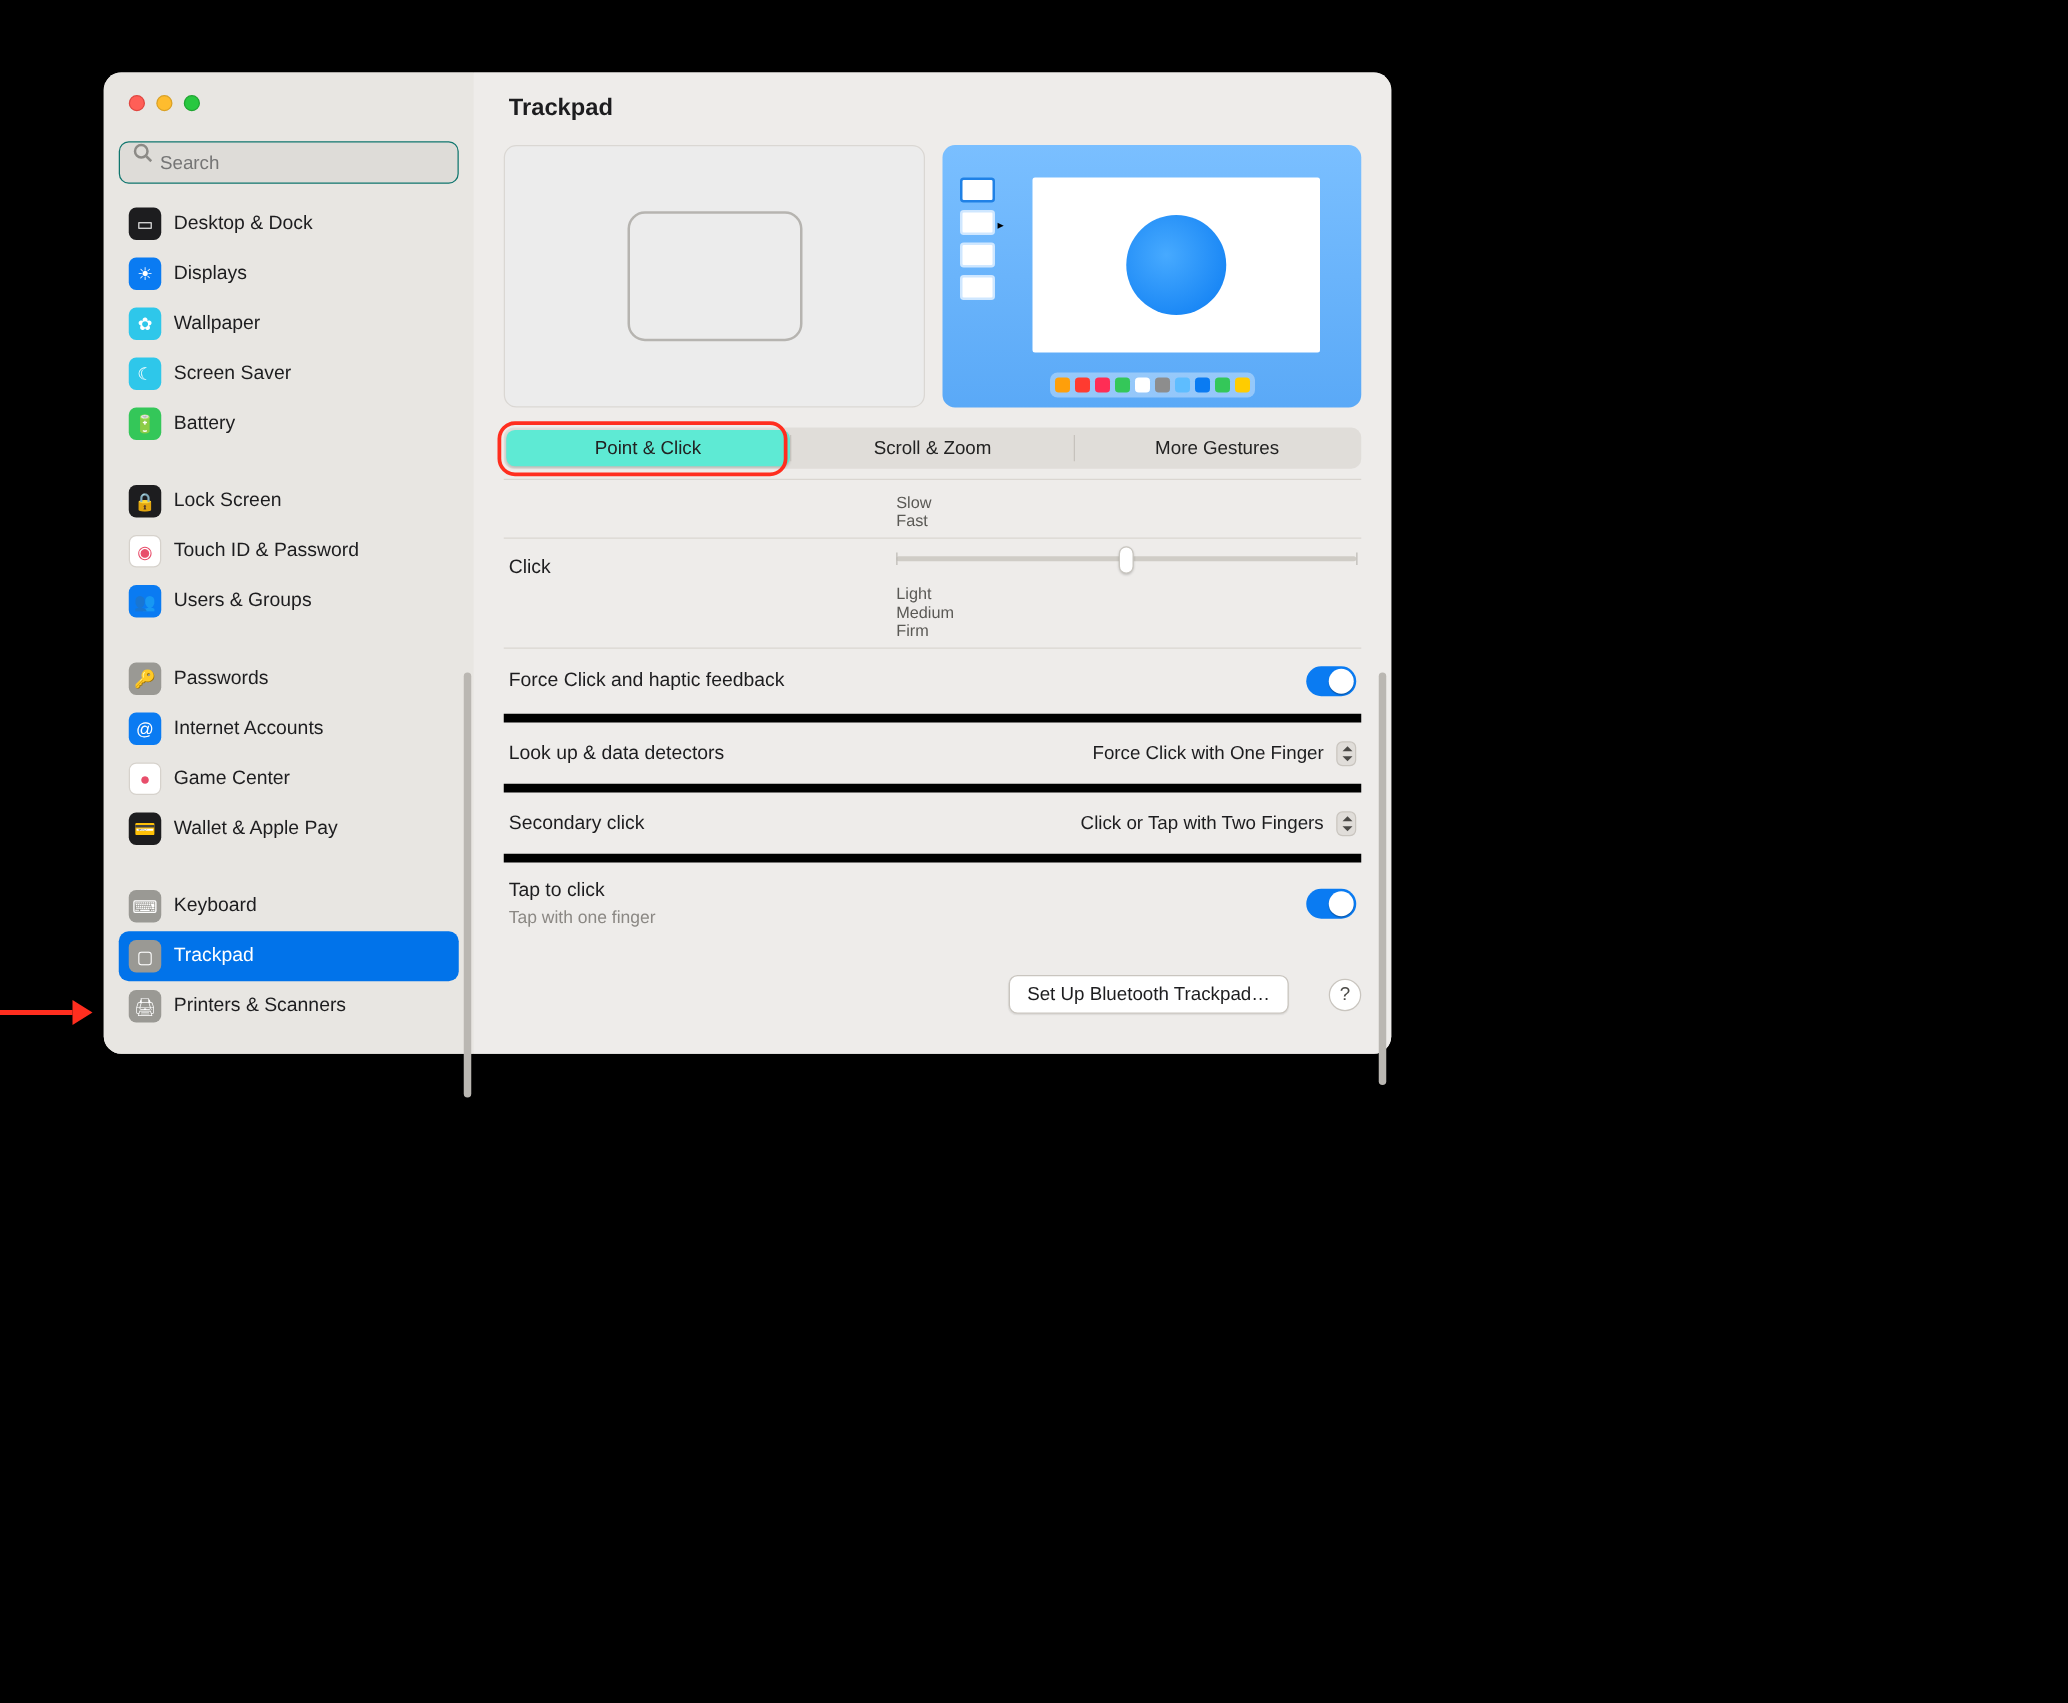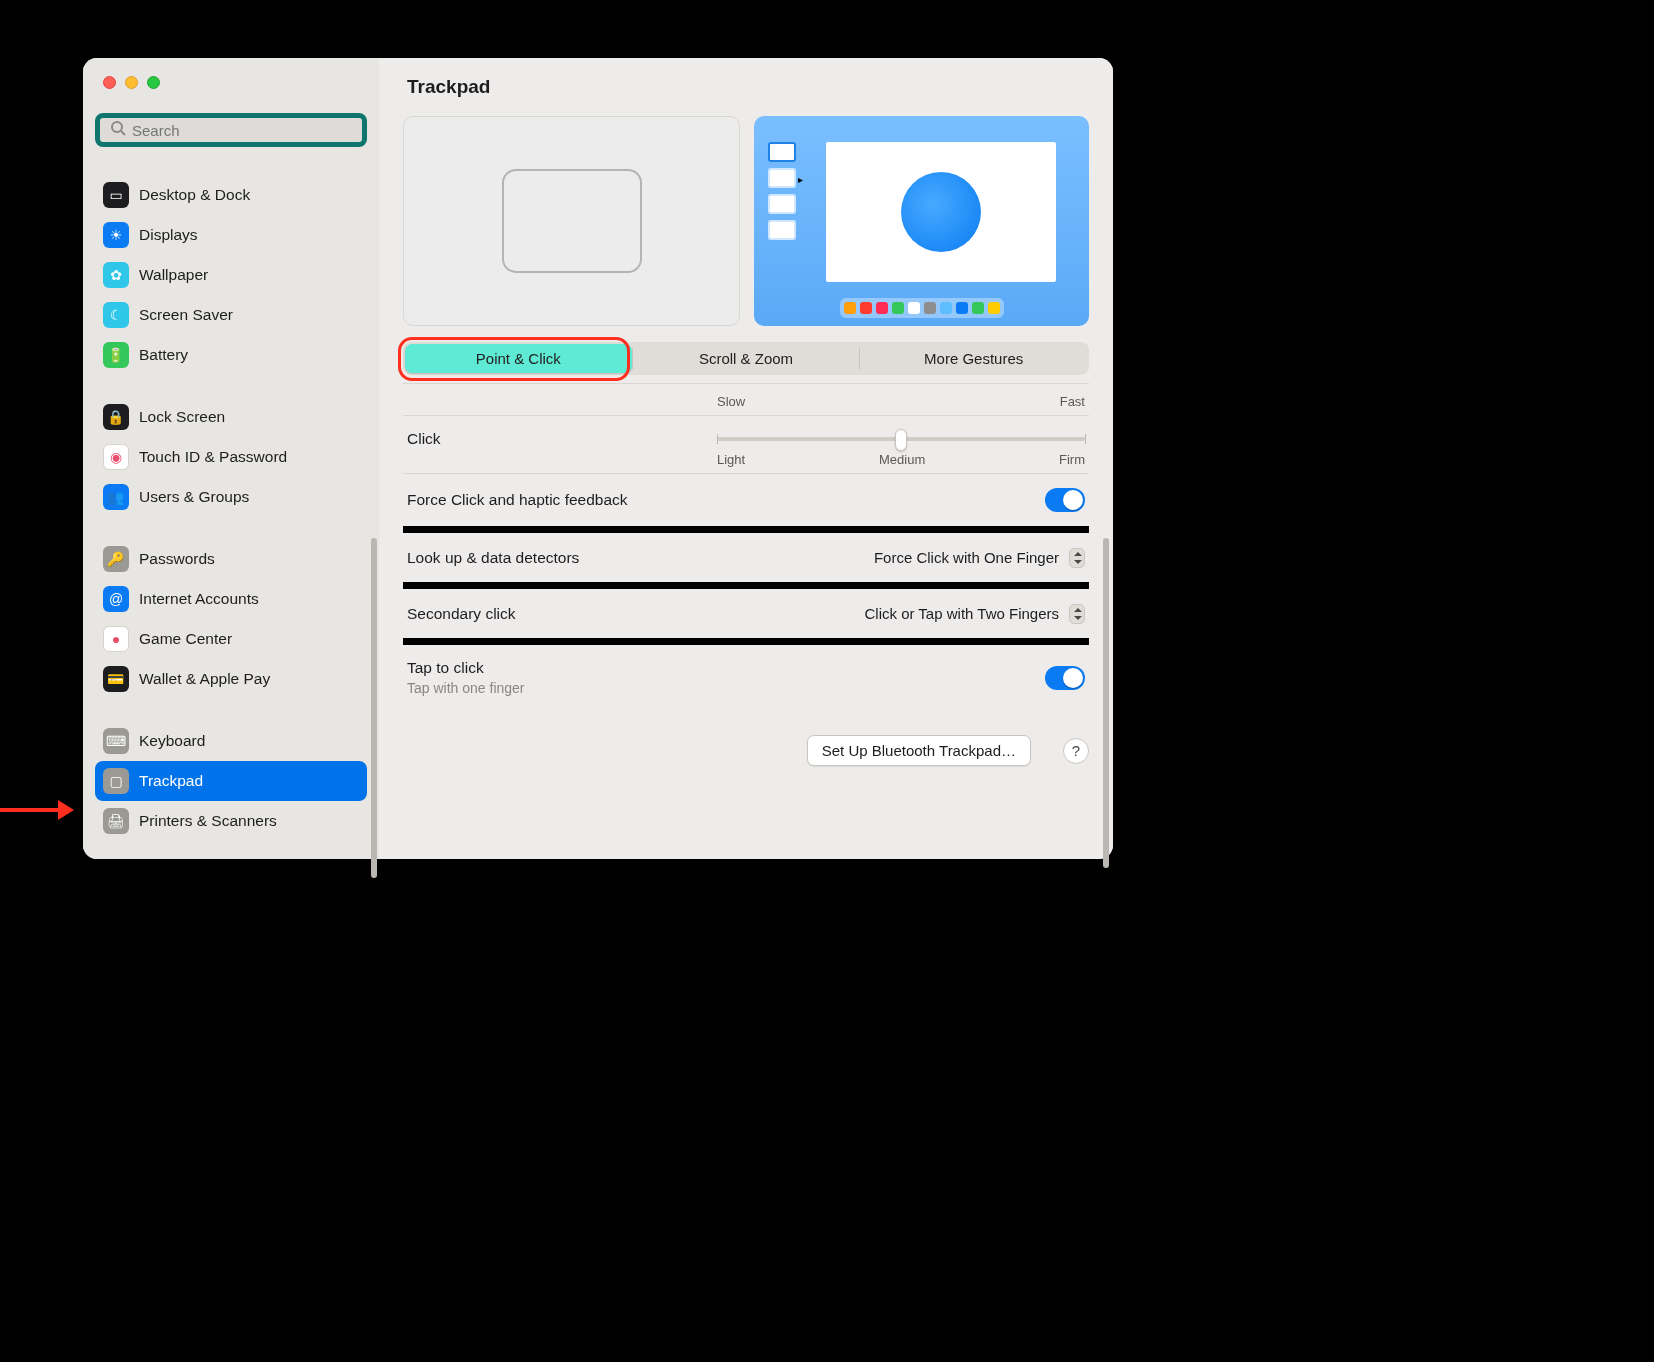--- a/index.html
+++ b/index.html
@@ -30,27 +30,27 @@
     padding: 18px 12px 18px 12px;
     position: relative;
   }
   .traffic { display: flex; gap: 9px; margin-left: 8px; }
   .dot { width: 13px; height: 13px; border-radius: 50%; }
   .dot.red { background: #ff5f57; border:1px solid #e04640; }
   .dot.yellow { background: #febc2e; border:1px solid #d9a126; }
   .dot.green { background: #28c840; border:1px solid #20a532; }
   .search {
     margin-top: 24px;
-    margin-bottom: 28px;
+    margin-bottom: 12px;
     height: 34px;
     background: #dedcd8;
-    border: 5px solid #0f766e;
+    border: 1px solid #0f766e;
     border-radius: 8px;
     padding: 0 10px;
-    display: flex; align-items: center; gap: 6px;
+    display: flex; gap: 6px;
   }
   .search svg { width: 16px; height: 16px; flex: 0 0 auto; }
   .search input {
     flex: 1; border: 0; background: transparent; outline: none;
     font-size: 15px; color: #8c8a86;
   }
   .sidebar-list { display: flex; flex-direction: column; }
   .sidebar-item {
     display: flex; align-items: center; gap: 10px;
     padding: 5px 8px; border-radius: 8px; cursor: pointer;
@@ -130,25 +130,25 @@
   .tab-sep { width:1px; background:#c6c2bd; margin:4px 0; }
   .tab-highlight {
     border:3px solid #ff2e1f; border-radius:14px; position:absolute;
   }
 
   .settings {
     margin-top:8px; background:#eeecea;
   }
   .slider-block { padding: 10px 4px 6px 4px; border-bottom:1px solid #dad6d1; }
   .slider-labels-top, .slider-labels-bottom {
-    display:flex; font-size:13px; color:#5a5955;
+    display:flex; font-size:13px; color:#5a5955;flex-direction:column;
   }
   .slider-labels-top { margin-left:310px; justify-content:space-between; }
   .slider-labels-bottom { margin-left:310px; justify-content:space-between; margin-top:4px;}
-  .slider-row { display:flex; align-items:center; margin-top:4px; }
+  .slider-row { display:flex; margin-top:4px; }
   .slider-title { flex:0 0 310px; font-size:15.5px; }
   .slider-track {
     flex:1; height:4px; background:#cfccc6; border-radius:2px; position:relative;
   }
   .slider-tick { position:absolute; top:-3px; width:1px; height:10px; background:#bdbab5; }
   .slider-knob {
     position:absolute; top:-8px; width:12px; height:22px; background:#fff;
     border:1px solid #c8c5bf; border-radius:6px; box-shadow:0 1px 2px rgba(0,0,0,0.2);
   }
 

